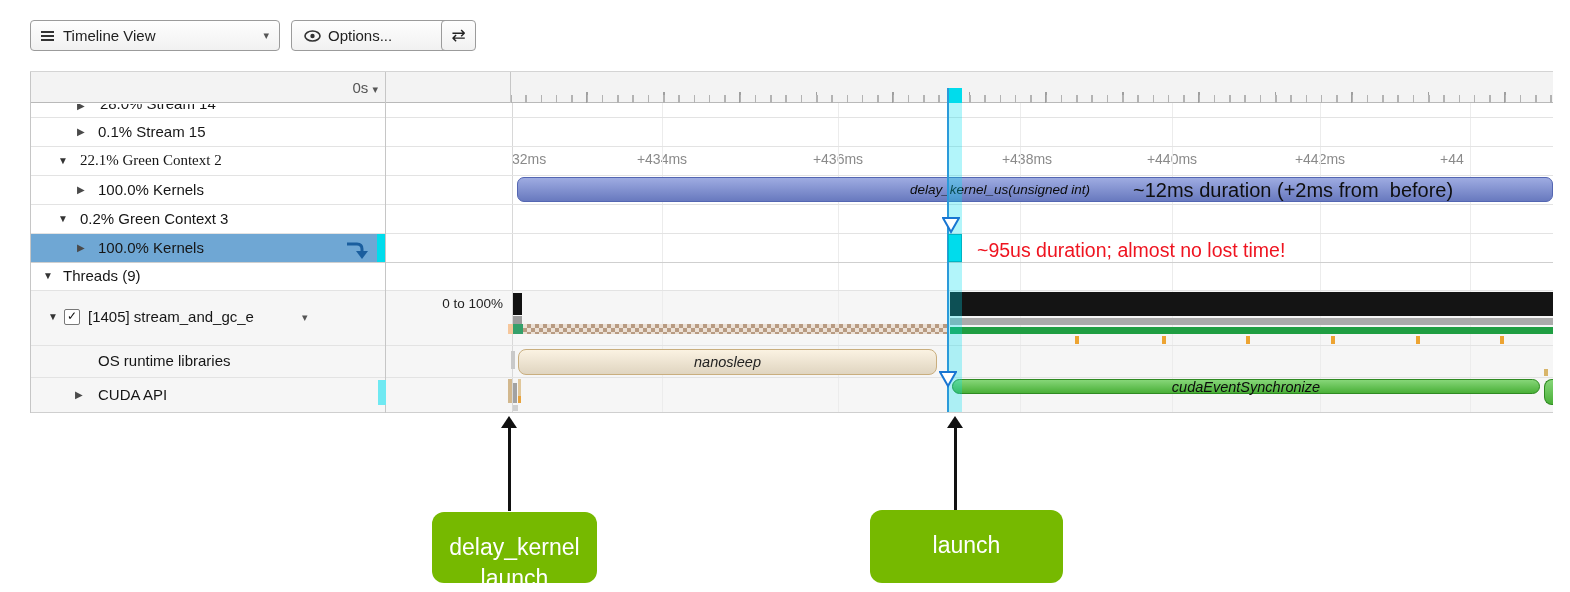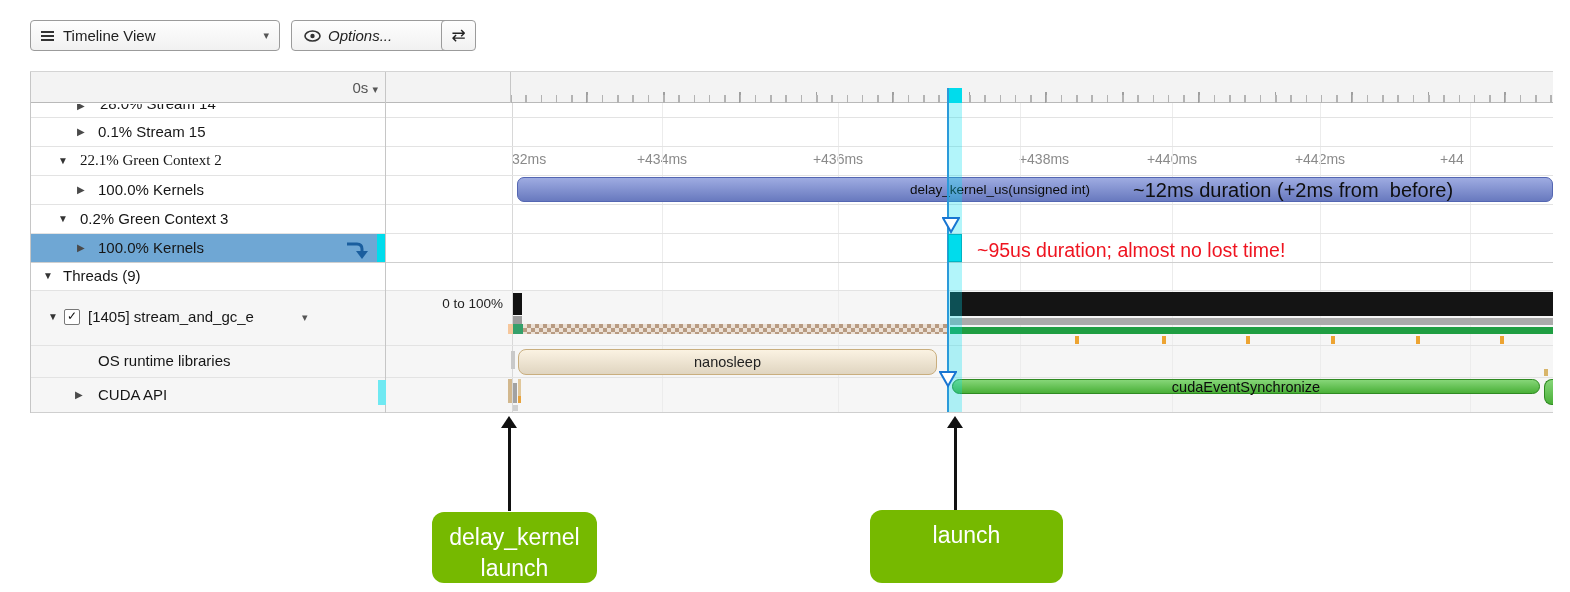--- a/index.html
+++ b/index.html
@@ -18,72 +18,72 @@
   .sep{left:30px;width:1523px;height:1px;background:#e3e3e3;}
   .grid{width:1px;background:#ececec;top:103px;height:309px;}
   .rlabel{top:79px;font-size:14px;color:#8a8a8a;white-space:nowrap;}
   .ctr{transform:translateX(-50%);}
   .rowtxt{font-size:15px;color:#161616;white-space:nowrap;}
   .arr{font-size:10px;color:#4a4a4a;}
   .arrd{font-size:10px;color:#333;}
   .lightrow{left:31px;width:1522px;background:#f6f6f6;}
   
   .bar{box-sizing:border-box;background-image:linear-gradient(rgba(255,255,255,.30),rgba(0,0,0,.10));
-       border-radius:8px;font-size:14.5px;display:flex;align-items:center;justify-content:center;}
+       border-radius:8px;font-size:14.5px;display:flex;align-items:center;justify-content:center;font-style:italic;}
   .delaybar{background-color:var(--kernel-bar-blue,#7487d4);border:1px solid #5466b2;border-radius:7px;}
   .nanobar{background-color:var(--os-bar-cream,#f9edd6);border:1px solid #c9ae7e;color:#222;}
   .cudabar{background-color:var(--api-bar-green,#52c43e);border:1px solid #2f8a22;color:#0c0c0c;}
   .a12{font-size:20px;color:#0f0f0f;white-space:pre;}
   .ared{font-size:19.5px;color:var(--annotation-red,#ef1420);white-space:nowrap;}
   .checker{background:repeating-conic-gradient(#b89b82 0% 25%,#ece1d6 0% 50%) 0 0/8px 8px;}
   .otick{top:336px;width:4px;height:8px;background:var(--thread-marker-orange,#eda432);}
   
   .selrow{left:31px;top:234px;width:354px;height:28px;background:var(--accent-selected-row,#6fa7d4);}
   .cyansolid{background:var(--marker-cyan,#00dcec);}
   .cyanband{background:rgba(0,222,238,.30);}
   
   .callout{box-sizing:border-box;border-radius:12px;background:var(--callout-green,#76b900);color:#fff;
-           text-align:center;font-size:23px;line-height:1.35;padding-top:10px;}
+           text-align:center;font-size:23px;line-height:1.35;padding-top:20px;}
   .alinev{width:3px;background:#111;}
   .ahead{width:0;height:0;border-left:8px solid transparent;border-right:8px solid transparent;border-bottom:12px solid #111;}
   .chk{box-sizing:border-box;width:16px;height:16px;border:1.5px solid #787878;background:#fff;border-radius:2px;
        font-size:12px;line-height:13px;text-align:center;color:#111;}
 </style>
 </head>
 <body>
 
 <div id="root">
 
   <div class="tbtn" style="left:30px;width:250px;padding:0 10px;">
     <span class="hamb"></span>
     <span>Timeline View</span>
     <span class="caret" style="margin-left:auto;">▾</span>
   </div>
-  <div class="tbtn" style="left:291px;width:160px;padding:12px 12px;font-style:italic;">
+  <div class="tbtn" style="left:291px;width:160px;padding:12px 12px;">
     <svg width="17" height="12" viewBox="0 0 17 12" style="margin-right:7px;">
       <ellipse cx="8.5" cy="6" rx="7.5" ry="5" fill="none" stroke="#333" stroke-width="1.6"></ellipse>
       <circle cx="8.5" cy="6" r="2.2" fill="#333"></circle>
     </svg>
     <span>Options...</span>
   </div>
   <div class="tbtn" style="left:441px;width:35px;justify-content:center;font-size:17px;">
     <span>⇄</span>
   </div>
 
   <div class="abs hdr"></div>
   <div class="abs" style="left:258px;top:76px;width:120px;height:24px;line-height:24px;text-align:right;font-size:15px;color:#555;">
     <span>0s</span>
     <span class="caret">▾</span>
   </div>
 
   <div class="abs" style="left:510px;top:72px;width:1043px;height:31px;">
     <span class="abs rlabel" style="left:2px;">32ms</span>
     <span class="abs rlabel ctr" style="left:152px;">+434ms</span>
     <span class="abs rlabel ctr" style="left:328px;">+436ms</span>
-    <span class="abs rlabel ctr" style="left:534px;">+438ms</span>
+    <span class="abs rlabel ctr" style="left:517px;">+438ms</span>
     <span class="abs rlabel ctr" style="left:662px;">+440ms</span>
     <span class="abs rlabel ctr" style="left:810px;">+442ms</span>
     <span class="abs rlabel" style="left:930px;">+44</span>
     <div class="abs" style="left:0;top:20px;width:1043px;height:11px;
          background:repeating-linear-gradient(90deg,#9f9f9f 0 1.5px,transparent 1.5px 76.5px);"></div>
     <div class="abs" style="left:0;top:23px;width:1043px;height:8px;
          background:repeating-linear-gradient(90deg,#b3b3b3 0 1.5px,transparent 1.5px 15.3px);"></div>
   </div>
 
   <div class="abs lightrow" style="top:290px;height:55px;"></div>

